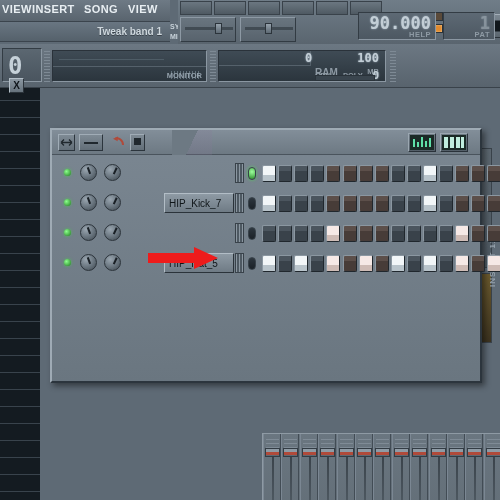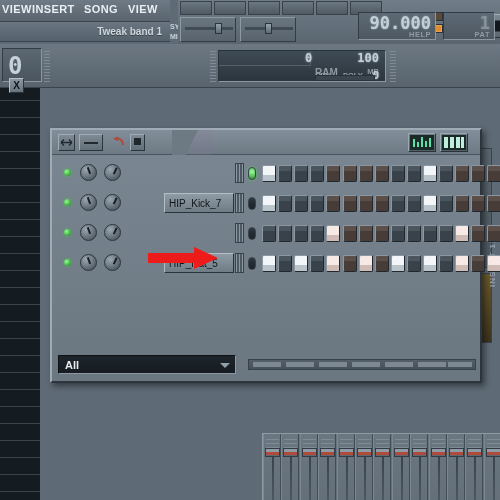--- a/index.html
+++ b/index.html
@@ -289,20 +289,27 @@
   </div>
 </div>
 
 <div id="row2" class="abs">
   <div id="bigzero">
     <span>0</span>
   </div>
 
   <div class="hatch abs" style="left:44px;top:6px;width:6px;height:32px;"></div>
 
+  <div class="scope" style="left:52px;width:155px;">
+    <div style="position:absolute;left:0;top:0;width:100%;height:16px;border-bottom:1px solid #55616b;"></div>
+    <div style="position:absolute;left:6px;top:8px;width:105px;height:1px;background:#4e5c66;"></div>
+    <div style="position:absolute;left:118px;bottom:2px;width:30px;height:8px;
+      background-image:repeating-linear-gradient(90deg,#6f7f8a 0 1px,transparent 1px 3px);opacity:.8;"></div>
+    <span class="scope-lbl">MONITOR</span>
+  </div>
 
   <div class="hatch abs" style="left:210px;top:6px;width:6px;height:32px;"></div>
 
   <div class="scope" style="left:218px;width:168px;">
     <div style="position:absolute;left:0;top:0;width:92px;height:15px;border-right:1px solid #55616b;border-bottom:1px solid #55616b;"></div>
     <span class="lcd-num" style="font-size:12px;left:86px;top:0;right:auto">0</span>
     <span class="lcd-num" style="font-size:12px;right:6px;top:0">100</span>
     <span style="position:absolute;left:96px;top:16px;color:#8e9aa4;font-size:10px;font-weight:bold">RAM</span>
     <span style="position:absolute;right:6px;top:16px;color:#8e9aa4;font-size:7.5px;font-weight:bold">MB</span>
     <span style="position:absolute;left:96px;bottom:1px;color:#8e9aa4;font-size:7.5px;font-weight:bold">CPU</span>
@@ -520,35 +527,20 @@
           <div class="step g0 on" style="left: 338.8px;"></div>
           <div class="step g0 off" style="left: 354.9px;"></div>
           <div class="step g0 on" style="left: 371px;"></div>
           <div class="step g0 off" style="left: 387.1px;"></div>
           <div class="step g1 on" style="left: 403.2px;"></div>
           <div class="step g1 off" style="left: 419.3px;"></div>
           <div class="step g1 on" style="left: 435.4px;"></div>
         </div>
       </div>
 
-    <div id="filterbar">
-      <div id="allsel">
-        <span>All</span>
-        <span id="allarrow"></span>
-      </div>
-      <div id="hscroll">
-        <div class="sc-seg" style="left:4px"></div>
-        <div class="sc-seg" style="left:37px"></div>
-        <div class="sc-seg" style="left:70px"></div>
-        <div class="sc-seg" style="left:103px"></div>
-        <div class="sc-seg" style="left:136px"></div>
-        <div class="sc-seg" style="left:169px"></div>
-        <div class="sc-seg" style="left:199px;width:24px"></div>
-      </div>
-    </div>
   </div>
 
   <svg id="arrow" viewBox="0 0 70 26">
     <polygon points="0,8 46,8 46,2 70,13 46,24 46,18 0,18" fill="#ee1b1b"></polygon>
   </svg>
 
   <div id="mixer">
       <div class="mxstrip" style="left: 0px;">
         <div class="mxticks"></div>
         <div class="mxtrack"></div>

